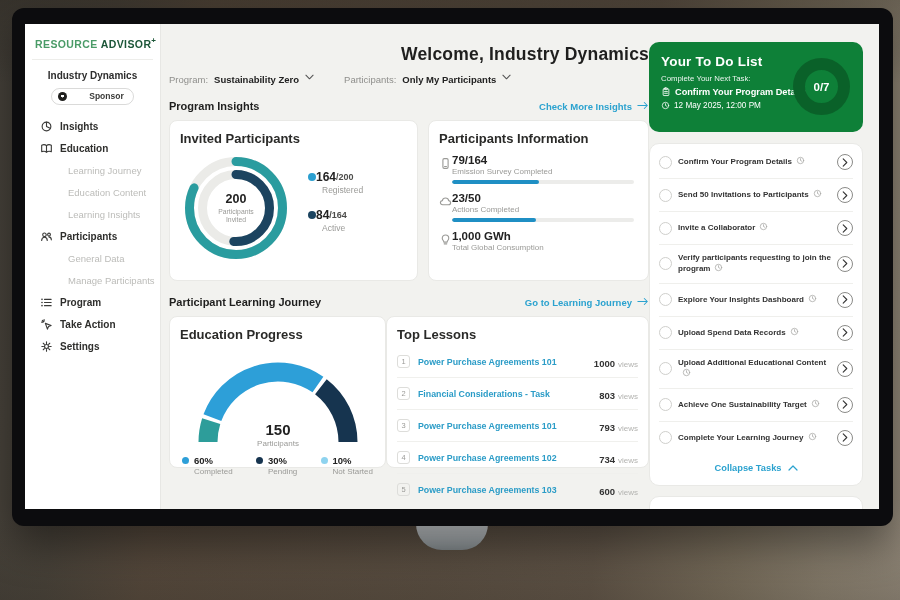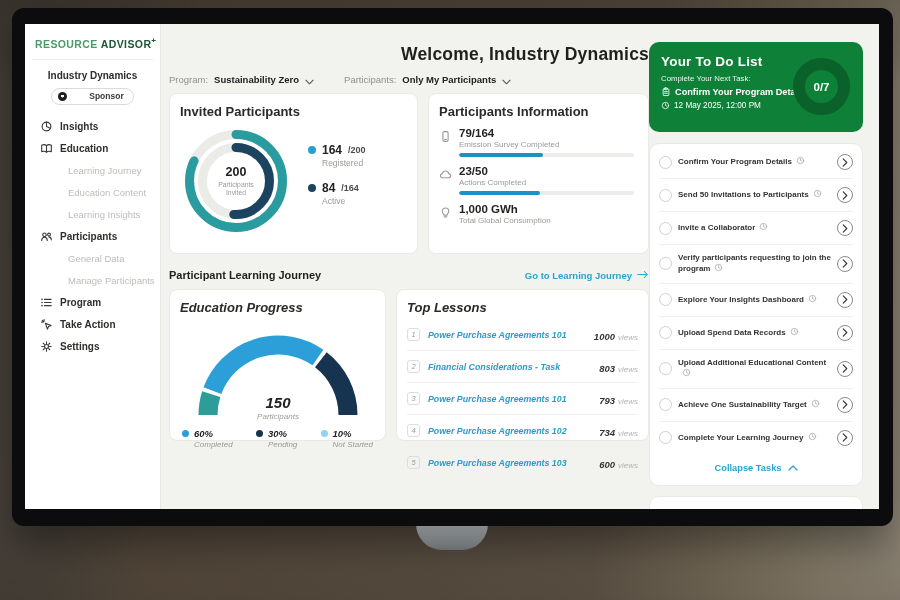--- a/index.html
+++ b/index.html
@@ -35,60 +35,60 @@
     font-size:10px; font-weight:bold; color:#2e2e2c; white-space:nowrap; cursor:default; }
   .mi.active { background:#e3f1e3; }
   .mi.sub { padding-left:16px; color:#bcbcb9; font-weight:normal; font-size:9.5px; }
   .mi .ic { width:13px; height:13px; flex:none; color:#3a3a38; display:inline-flex; }
   .mi .ic svg { width:13px; height:13px; }
 
   
   .main { width:488px; flex:none; padding:20px 0 0 8px; }
   .welcome { font-size:17.5px; font-weight:bold; color:#1f1f1e; letter-spacing:.2px;text-align:right; }
   .filters { display:flex; gap:30px; align-items:center; margin-top:9px; }
-  .filter { display:flex; align-items:flex-end; font-size:9.5px; }
+  .filter { display:flex; align-items:flex-start; font-size:9.5px; }
   .f-label { color:#8f8f8c; }
   .f-value { color:#222; font-weight:bold; margin-left:6px; }
   .f-chev { margin-left:6px; color:#555; display:inline-flex; }
   .f-chev svg { width:9px; height:6px; }
   .sec-head { display:flex; justify-content:space-between; align-items:center; margin-top:15px; }
   .sec-title { font-size:11px; font-weight:bold; color:#1f1f1e; }
   .sec-link { font-size:9.5px; font-weight:bold; color:#2ba2cf; display:inline-flex; align-items:center; gap:5px; cursor:pointer; }
   .sec-link .ar svg { width:12px; height:9px; }
   .row1 { display:flex; gap:10px; margin-top:8px; }
   .card { background:#fff; border:1px solid #e9e9e6; border-radius:8px; padding:10px; }
   .card-title { font-size:13px; font-weight:bold; color:#2a2a28; }
 
   
   .card-invited { width:249px; height:161px; }
   .inv-body { display:flex; align-items:center; gap:16px; margin-top:6px; }
   .donut-wrap { position:relative; width:112px; height:112px; flex:none; }
   .donut-center { position:absolute; inset:0; display:flex; flex-direction:column; align-items:center; justify-content:center; text-align:center; }
   .donut-center .v { font-size:12.5px; font-weight:bold; color:#222; }
   .donut-center .l { font-size:6.8px; color:#9a9a97; width:50px; margin-top:2px; line-height:1.25; }
   .dleg-item { margin-bottom:13px; }
-  .dleg-top { display:flex; align-items:center; gap:6px; }
+  .dleg-top { display:flex; align-items:center; }
   .dot { width:8px; height:8px; border-radius:50%; flex:none; }
   .dleg-num { font-size:12px; font-weight:bold; color:#222; }
   .dleg-den { font-size:9px; font-weight:bold; color:#4c4c4a; }
   .dleg-label { font-size:8.5px; color:#9a9a97; margin:1px 0 0 14px; }
 
   
   .card-info { flex:1; height:161px; }
-  .stat { display:flex; gap:7px; margin-top:8px; }
+  .stat { display:flex; gap:0; margin-top:8px; }
   .stat-icon { width:13px; height:13px; color:#9a9a97; margin-top:3px; flex:none; display:inline-flex; }
   .stat-icon svg { width:13px; height:13px; }
   .stat-body { flex:1; padding-right:4px; }
   .stat-value { font-size:11.5px; font-weight:bold; color:#222; }
   .stat-label { font-size:8px; color:#9a9a97; margin-top:1px; }
   .bar-track { margin-top:4px; height:4px; border-radius:2px; background:#ececea; overflow:hidden; }
   .bar-fill { height:100%; border-radius:2px; background:#1f8fc4; }
 
   
-  .row2 { display:flex; gap:10px; margin-top:8px;font-style:italic; }
+  .row2 { display:flex; margin-top:8px; }
   .card-edu { width:217px; height:152px; }
   .gauge-wrap { position:relative; width:196px; height:104px; margin:2px auto 0 auto; }
   .gauge-center { position:absolute; left:0; right:0; bottom:0; text-align:center; }
   .gauge-center .v { font-size:15px; font-weight:bold; color:#222; }
   .gauge-center .l { font-size:8px; color:#9a9a97; margin-top:1px; }
   .eleg { display:flex; justify-content:space-between; margin-top:7px; padding:0 2px; }
   .eleg-item .top { display:flex; align-items:center; gap:5px; }
   .eleg-item .dot { width:7px; height:7px; }
   .eleg-v { font-size:9.5px; font-weight:bold; color:#222; }
   .eleg-l { font-size:8px; color:#9a9a97; margin:1px 0 0 12px; }
@@ -259,20 +259,29 @@
               <span class="f-label">Participants:</span>
               <span class="f-value">Only My Participants</span>
               <span class="f-chev">
                 <svg viewBox="0 0 10 6" fill="none" stroke="currentColor" stroke-width="1.2" stroke-linecap="round" stroke-linejoin="round">
                   <path d="M1 1 L5 5 L9 1"></path>
                 </svg>
               </span>
             </div>
           </div>
 
+        <div class="sec-head">
+          <span class="sec-title">Program Insights</span>
+          <span class="sec-link">
+            <span>Check More Insights</span>
+            <span class="ar"><svg viewBox="0 0 14 10" fill="none" stroke="currentColor" stroke-width="1.2" stroke-linecap="round" stroke-linejoin="round">
+                  <path d="M1 5 H12 M8.5 1.5 L12 5 L8.5 8.5"></path>
+                </svg></span>
+          </span>
+        </div>
 
         <div class="row1">
 
           <section class="card card-invited">
             <div class="card-title">Invited Participants</div>
             <div class="inv-body">
               <div class="donut-wrap"><svg viewBox="0 0 112 112" width="112" height="112">
                     <circle cx="56" cy="56" r="46.5" fill="none" stroke="#ebebe8" stroke-width="9"></circle>
                     <circle cx="56" cy="56" r="46.5" fill="none" stroke="#2a9c9f" stroke-width="9" stroke-linecap="round" stroke-dasharray="239.57785576275762 292.16811678385073" transform="rotate(-90 56 56)"></circle>
                     <circle cx="56" cy="56" r="33.5" fill="none" stroke="#ebebe8" stroke-width="9"></circle>

